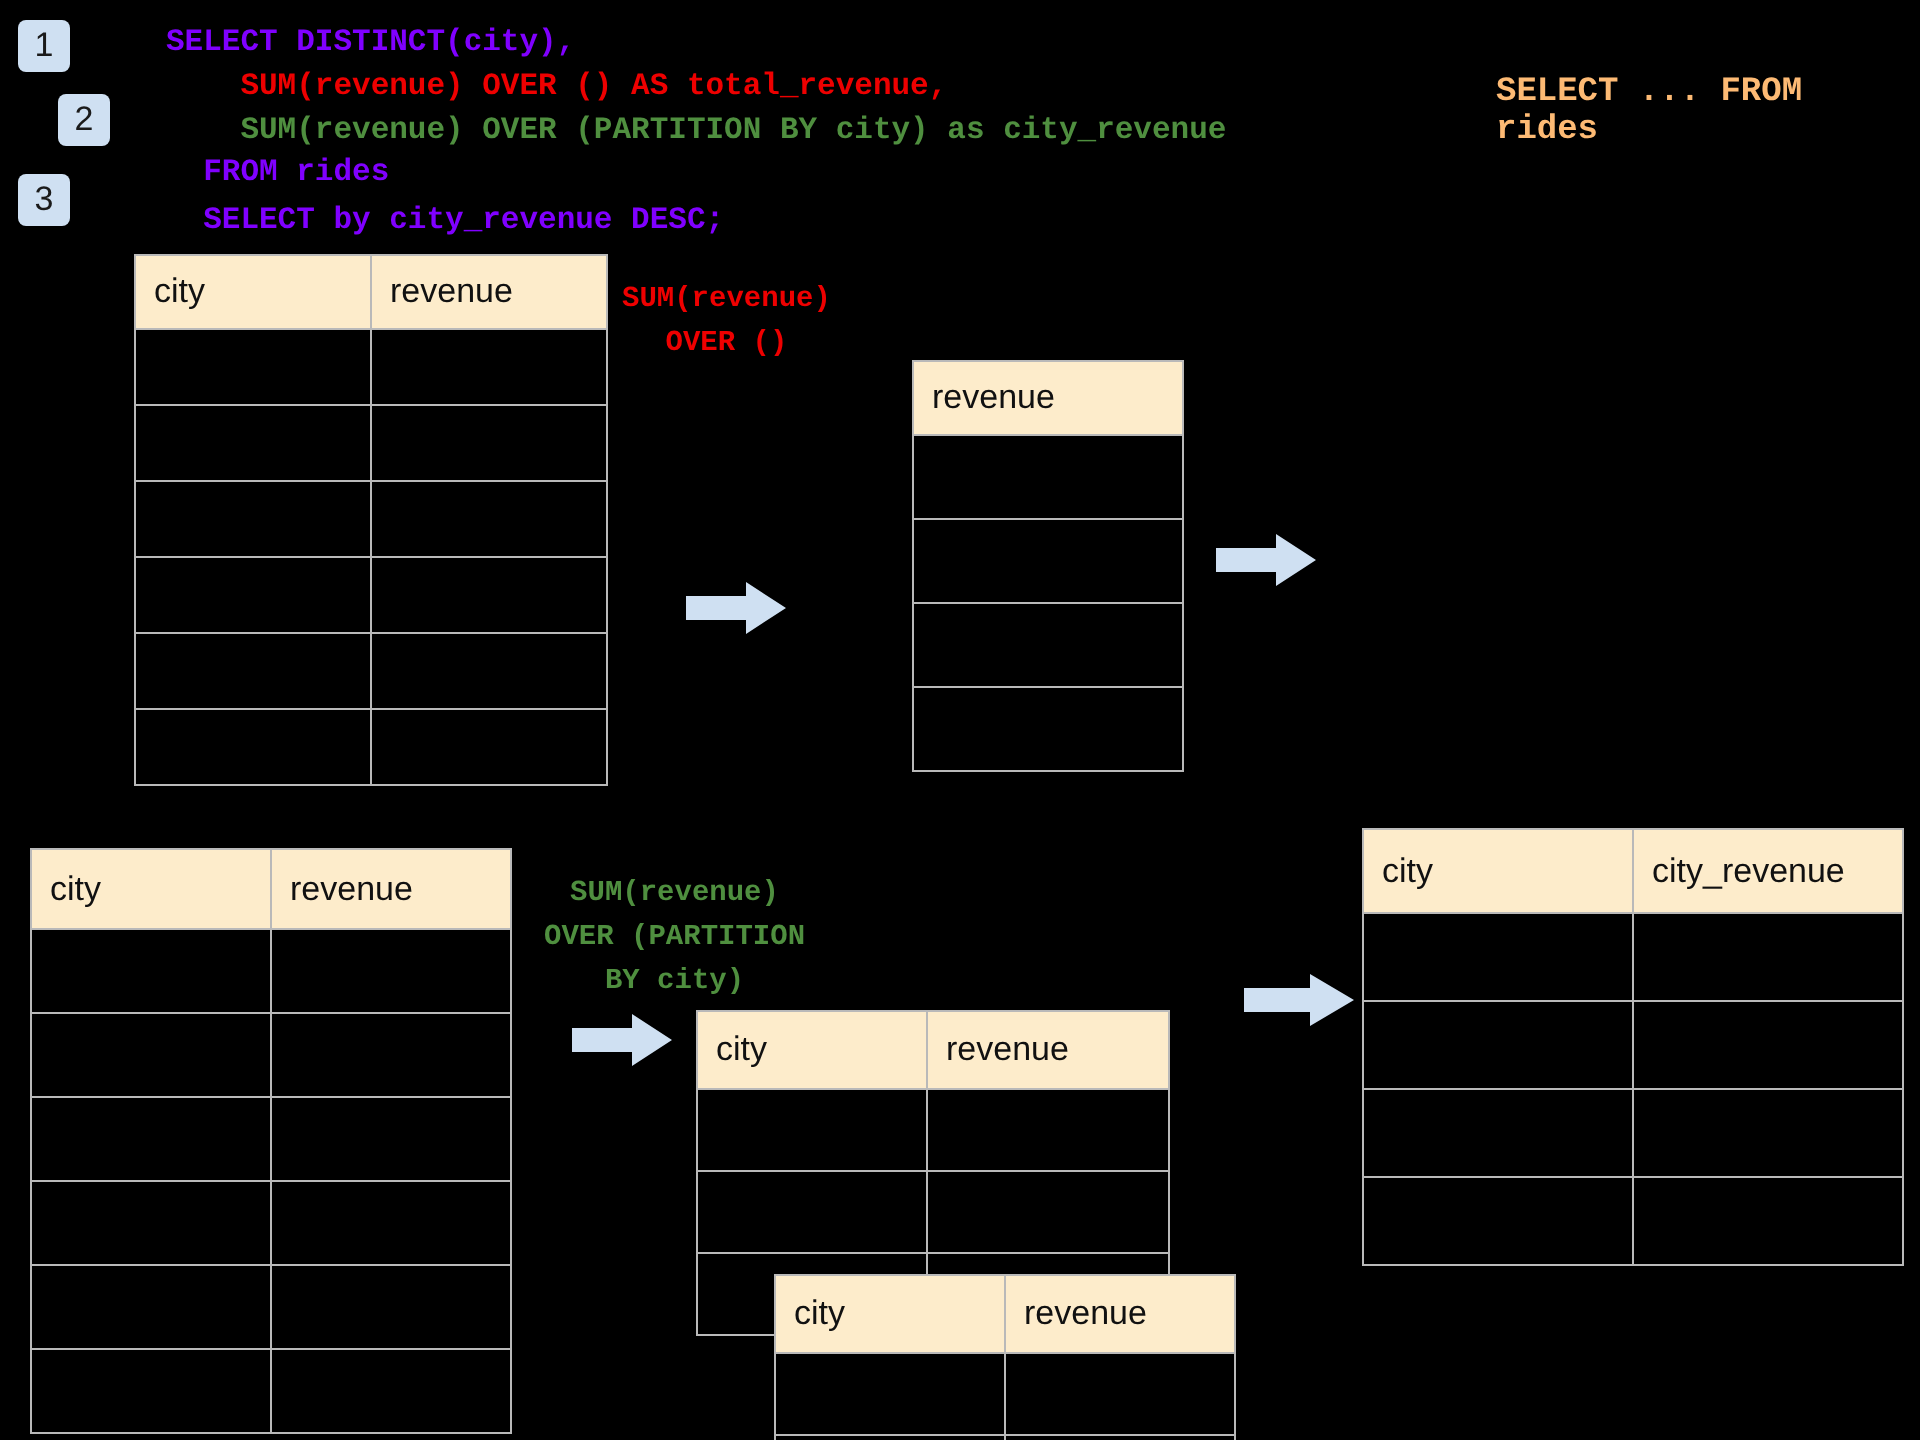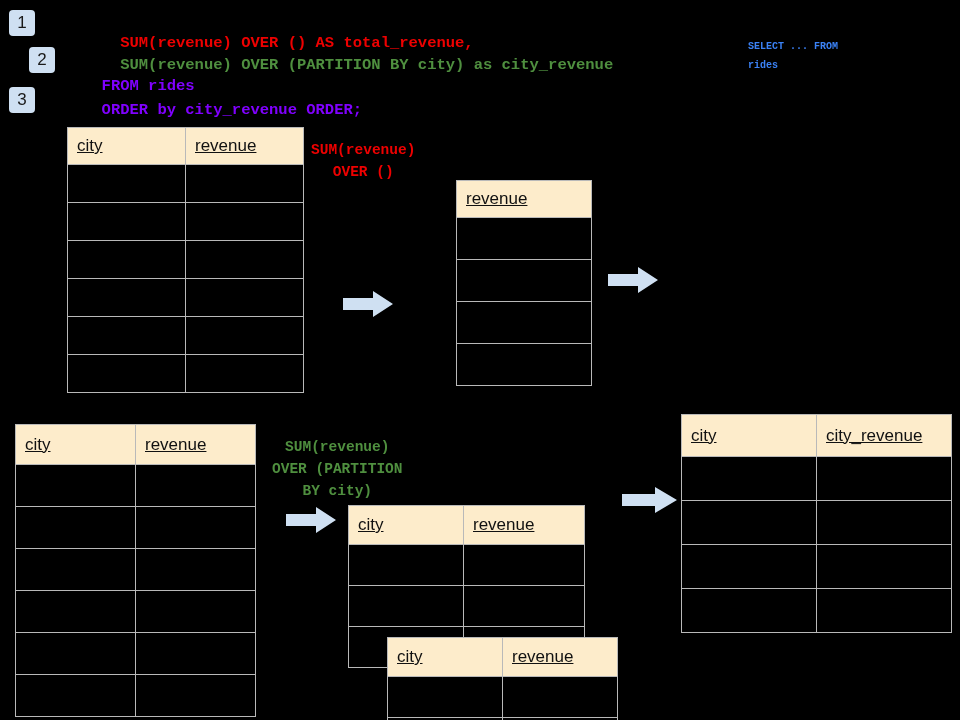--- a/index.html
+++ b/index.html
@@ -40,25 +40,25 @@
     white-space: pre;
     letter-spacing: 0px;
   }
   .sql-purple { color: #8000ff; }
   .sql-red    { color: #ee0000; }
   .sql-green  { color: #4f8f3f; }
 
   .side-note {
     position: absolute;
     font-family: "Liberation Mono", "DejaVu Sans Mono", monospace;
-    font-size: 10px;
+    font-size: 17px;
     font-weight: bold;
     line-height: 19px;
     white-space: pre;
-    color: #3b82f6;
+    color: #fdba74;
   }
 
   
   .annot {
     position: absolute;
     font-family: "Liberation Mono", "DejaVu Sans Mono", monospace;
     font-size: 14.5px;
     font-weight: bold;
     line-height: 22px;
     white-space: pre;
@@ -71,21 +71,20 @@
   .tbl {
     position: absolute;
     border-collapse: collapse;
     table-layout: fixed;
     background: #000000;
   }
   .tbl th, .tbl td {
     border: 1px solid #b9b9b9;
     padding: 0;
     margin: 0;
-    text-decoration: underline;
   }
   .tbl th {
     background: #fdeccb;
     color: #111111;
     font-family: "Liberation Sans", sans-serif;
     font-size: 17px;
     font-weight: normal;
     text-align: left;
     padding-left: 9px;
   }
@@ -100,24 +99,25 @@
 </style>
 </head>
 <body>
 
 <div id="canvas">
 
   <div class="badge" style="left:9px; top:10px;">1</div>
   <div class="badge" style="left:29px; top:47px;">2</div>
   <div class="badge" style="left:9px; top:87px;">3</div>
 
+  <div class="sql sql-purple" style="left:83px; top:11px;">SELECT DISTINCT(city),</div>
   <div class="sql sql-red" style="left:83px; top:33px;">    SUM(revenue) OVER () AS total_revenue,</div>
   <div class="sql sql-green" style="left:83px; top:55px;">    SUM(revenue) OVER (PARTITION BY city) as city_revenue</div>
   <div class="sql sql-purple" style="left:83px; top:76px;">  FROM rides</div>
-  <div class="sql sql-purple" style="left:83px; top:100px;">  ORDER by city_revenue ORDER;</div>
+  <div class="sql sql-purple" style="left:83px; top:100px;">  SELECT by city_revenue DESC;</div>
 
   <div class="side-note" style="left:748px; top:37px;">SELECT ... FROM
 rides</div>
 
   <table class="tbl" style="left:67px; top:127px; width:236px;">
     <colgroup>
         <col style="width:118px">
         <col style="width:118px">
       </colgroup>
     <thead>

